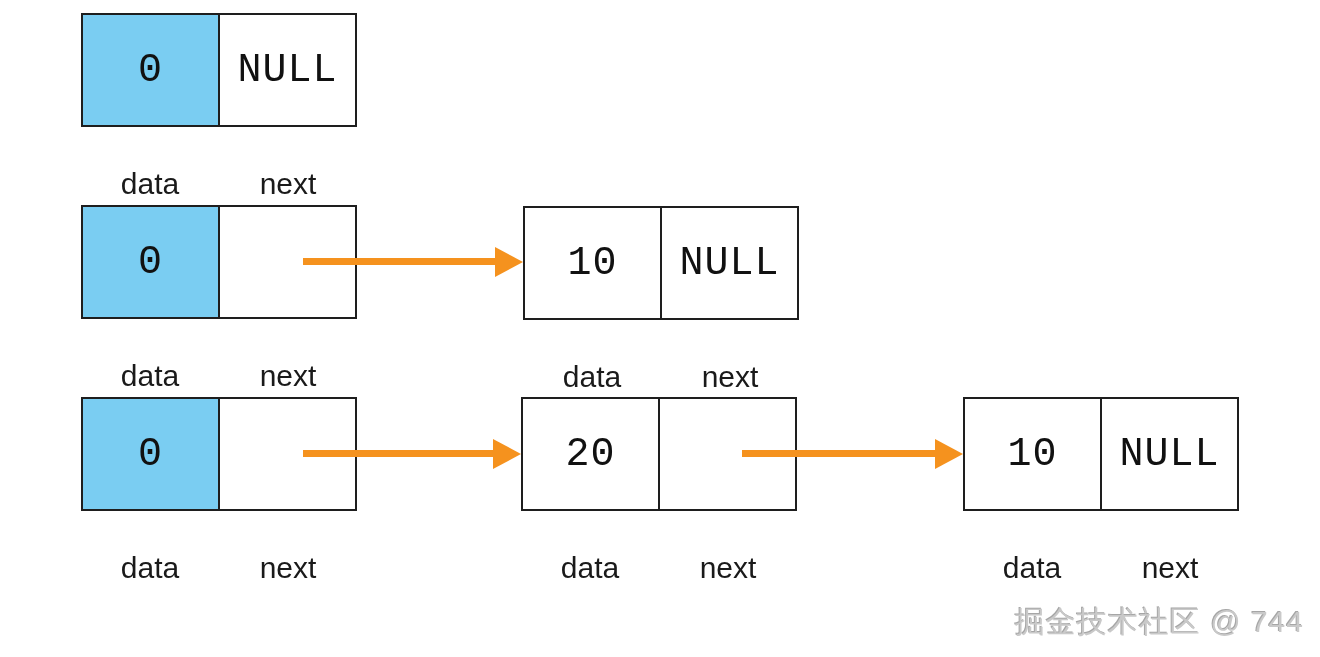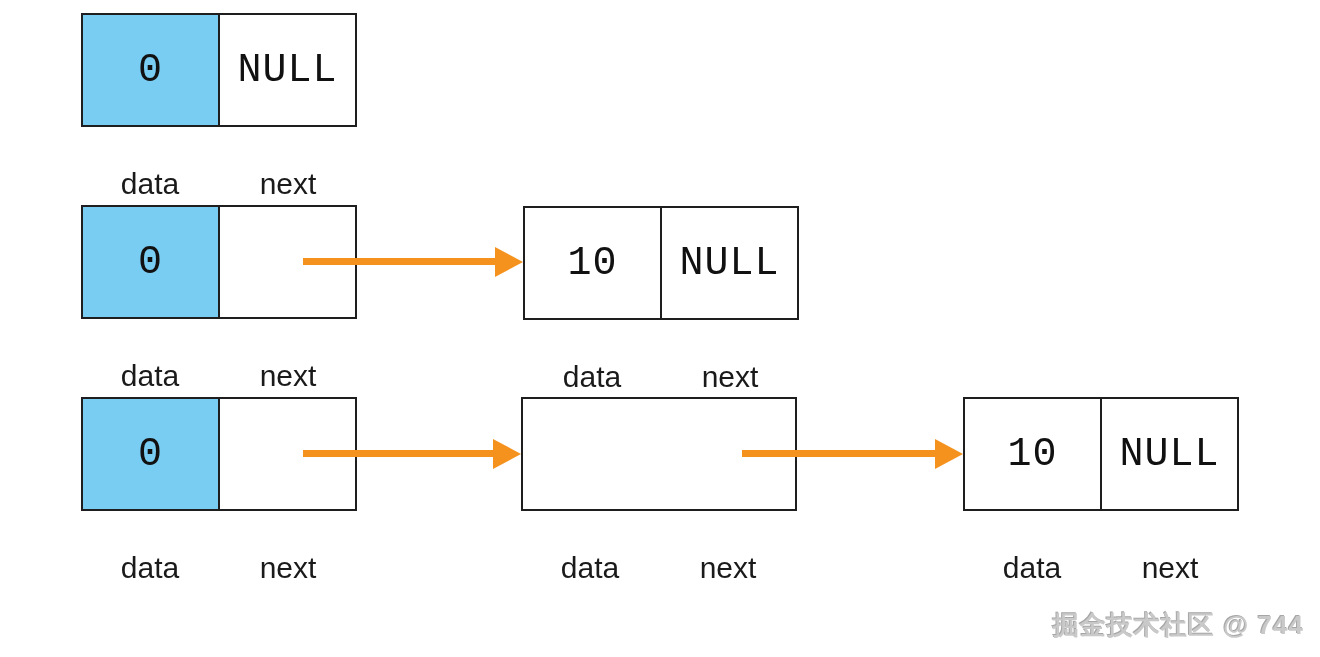--- a/index.html
+++ b/index.html
@@ -59,22 +59,22 @@
     transform: translateY(-50%);
     width: 0; height: 0;
     border-left: 28px solid var(--arrow);
     border-top: 15px solid transparent;
     border-bottom: 15px solid transparent;
   }
   .watermark {
     position: absolute;
     right: 16px;
     bottom: 14px;
-    font-size: 26px;
-    font-weight: bold;
+    font-size: 30px;
+    font-weight: normal;
     color: var(--watermark);
     text-shadow: -1px -1px 0 #a6a6a6, 1px 1px 0 #ffffff;
     letter-spacing: 1px;
   }
 </style>
 </head>
 <body>
 
 <div class="canvas">
 
@@ -137,20 +137,23 @@
     <div class="caption">
       <span>data</span>
       <span>next</span>
     </div>
   </div>
 
   <div class="arrow" style="left:303px; top:450px; width:190px;"></div>
 
   <div class="node" style="left:521px; top:397px;">
     <div class="box">
+      <div class="cell data">
+        <span>20</span>
+      </div>
       <div class="cell next">
         <span></span>
       </div>
     </div>
     <div class="caption">
       <span>data</span>
       <span>next</span>
     </div>
   </div>
 

